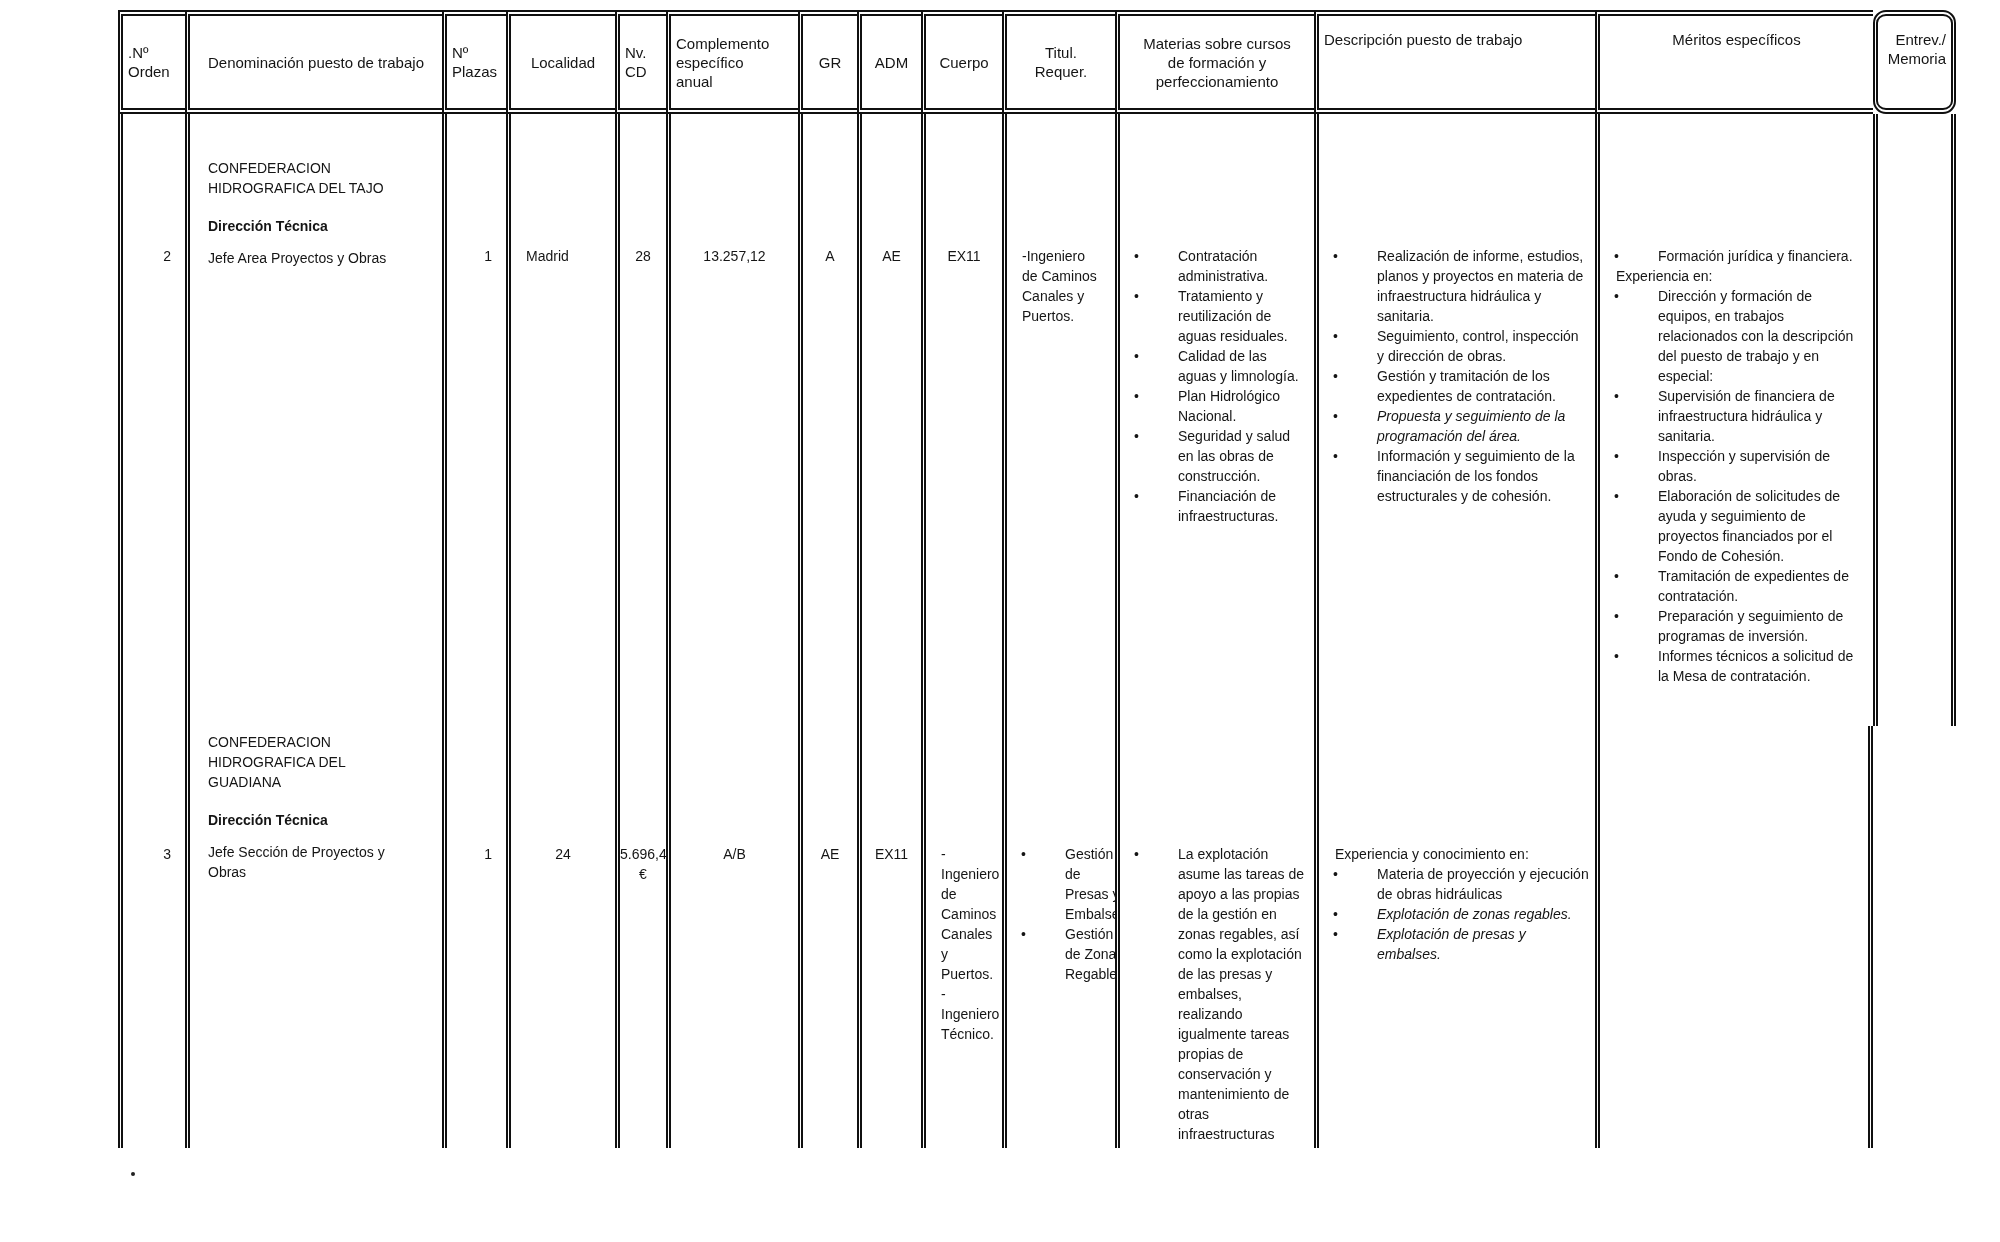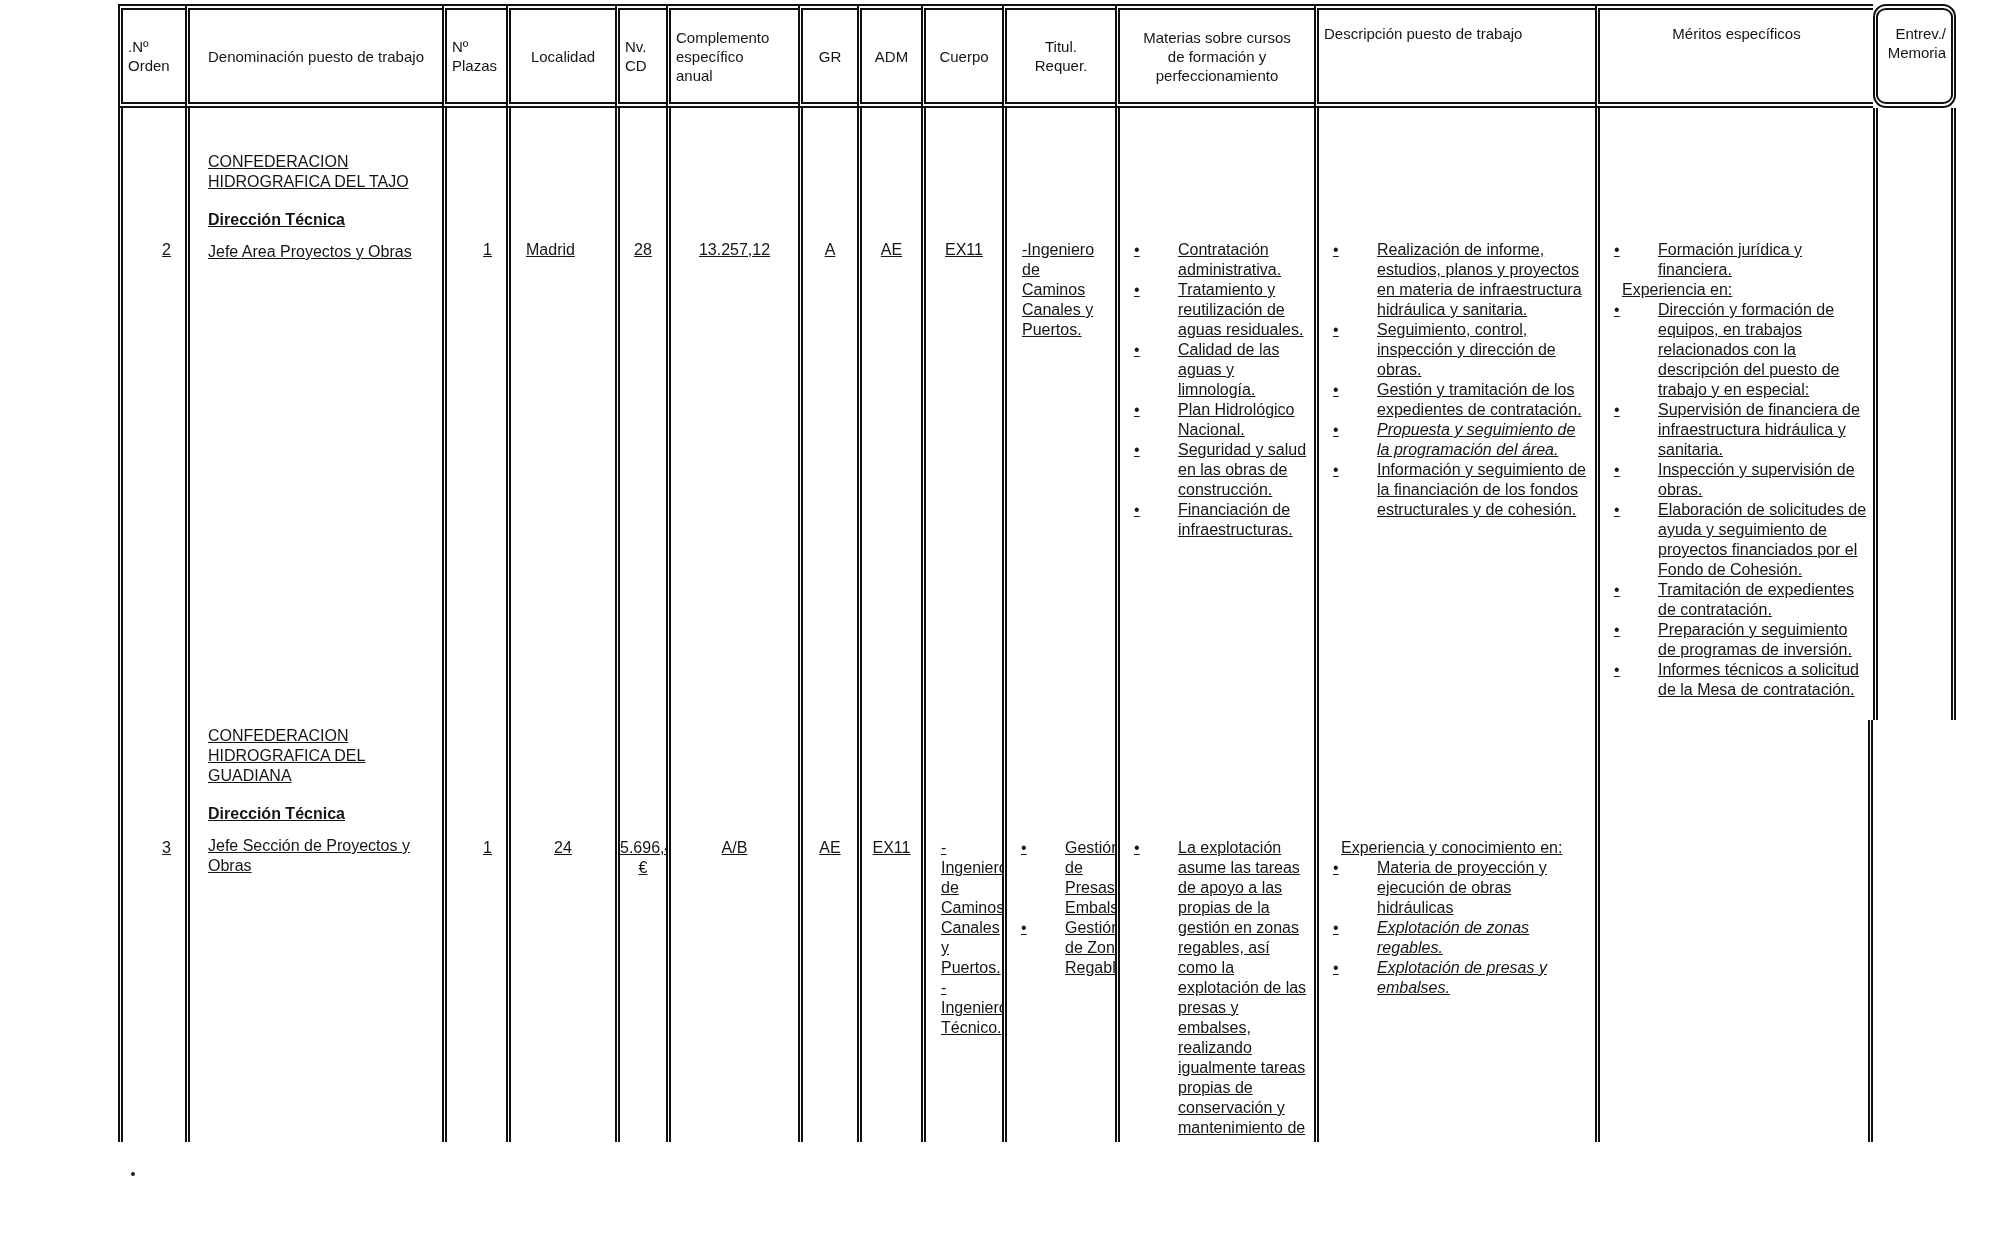--- a/index.html
+++ b/index.html
@@ -5,21 +5,21 @@
   html,body{margin:0;padding:0;background:#ffffff;}
   .page{
     position:relative;
     width:2000px;height:1242px;
     background:#ffffff;
     font-family:"Liberation Sans", sans-serif;
     color:#151515;
     overflow:hidden;
   }
   .tbl{
-    position:absolute;left:118px;top:4px;
+    position:absolute;left:118px;top:10px;
     display:grid;
     grid-template-columns:67px 257px 64px 109px 51px 132px 59px 64px 81px 113px 199px 281px 278px 83px;
     grid-template-rows:104px 612px 422px;
   }
   .hc,.bc{box-sizing:border-box;}
   
   .hc{
     border-left:5px double #101010;
     border-top:6px double #101010;
     border-bottom:6px double #101010;
@@ -29,40 +29,39 @@
     padding:4px 5px;
   }
   .hc span{white-space:pre-line;}
   .hc.hl{justify-content:flex-start;text-align:left;}
   .hc.ht{align-items:flex-start;padding-top:14px;}
   .hc.hr{justify-content:flex-end;text-align:right;align-items:flex-start;padding-top:14px;border-radius:13px;}
   .last{border-right:5px double #101010;}
   
   .bc{
     border-left:5px double #101010;
-    font-size:16px;line-height:20px;
+    font-size:14px;line-height:20px;
     overflow:hidden;
-    text-decoration:underline;
   }
   .pad1{padding-top:132px;}
   .pad2{padding-top:118px;}
   .r{text-align:right;padding-right:14px;}
   .c{text-align:center;}
   .l{padding-left:15px;padding-right:16px;}
   .val{white-space:pre-line;}
   .cell-den{padding-left:18px;padding-right:8px;}
   .den-org{white-space:pre-line;padding-top:44px;}
   .den-org.o2{padding-top:6px;}
   .den-unit{font-weight:bold;margin-top:18px;}
   .den-puesto{margin-top:12px;white-space:pre-line;}
   .bl{display:flex;padding-left:14px;padding-right:6px;}
   .b{flex:0 0 44px;width:44px;}
   .bt{flex:1;}
   .it{font-style:italic;}
-  .mlabel{padding-left:22px;}
+  .mlabel{padding-left:16px;}
   .speck{position:absolute;left:131px;top:1172px;width:4px;height:4px;background:#222;border-radius:50%;}
 </style>
 </head>
 <body>
 
 <div class="page">
   <div class="tbl">
 
     <div class="hc hl">
         <span>.Nº

